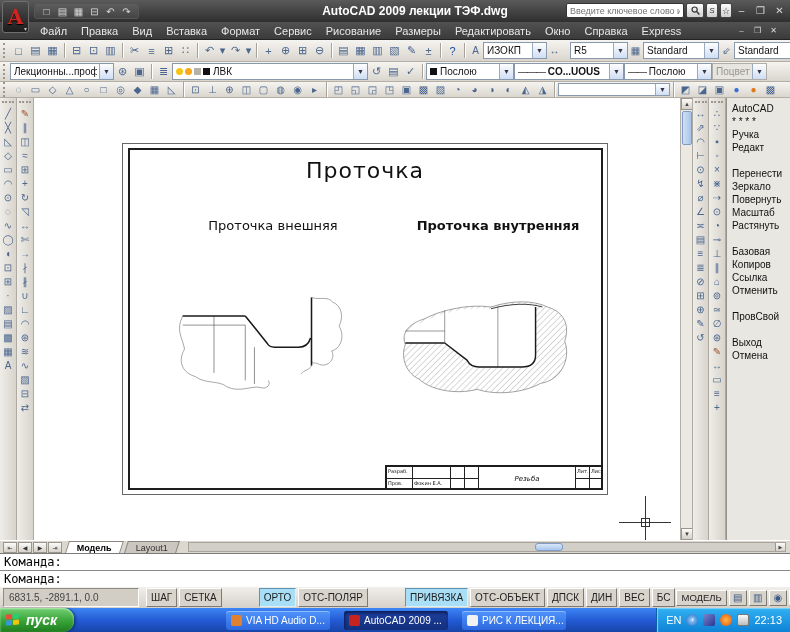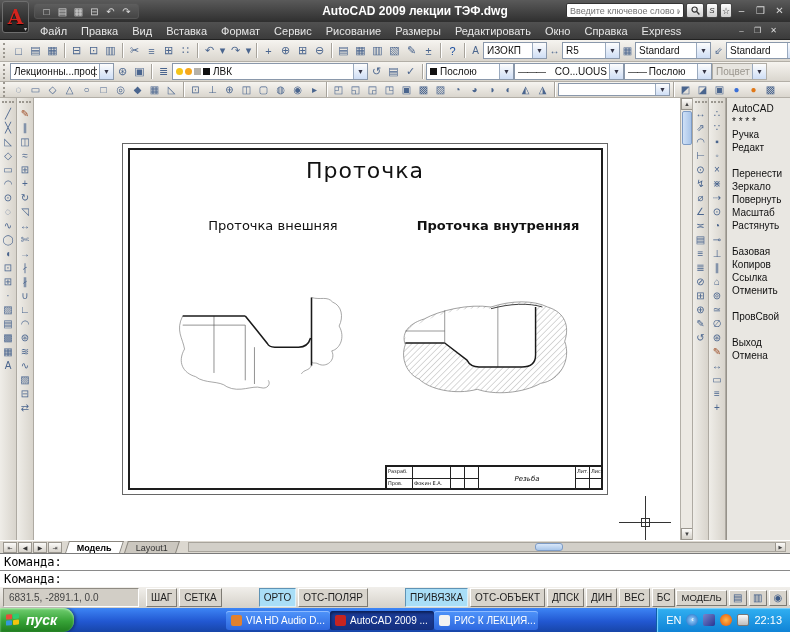--- a/index.html
+++ b/index.html
@@ -107,21 +107,21 @@
   .sright { margin-left:auto; display:flex; align-items:center; gap:2px; }
   .sbtn { height:16px; min-width:18px; display:flex; align-items:center; justify-content:center; border:1px solid; border-color:#fff #7d7a73 #7d7a73 #fff; background:#d8d4cc; color:#3d5a86; font-size:10px; padding:0 2px; }
   .sbtn.txt { color:#1d1d1d; font-size:9.5px; padding:0 4px; }
   .scale-chip { display:flex; align-items:center; gap:2px; }
 
   
   .taskbar { height:24px; background:linear-gradient(#3d85f5,#2258d2 55%,#1745a8); display:flex; align-items:stretch; }
   .start { width:74px; background:linear-gradient(#72cf72,#37a337 55%,#1f7d1f); border-radius:0 11px 11px 0; color:#fff; font-style:italic; font-weight:bold; font-size:14px; display:flex; align-items:center; gap:5px; padding:0 12px 0 6px; box-shadow:inset 0 1px 2px #b4ecb4, 2px 0 3px rgba(0,0,0,.35); flex:none; }
   .flag { width:15px; height:13px; display:grid; grid-template-columns:6px 6px; grid-template-rows:5px 5px; gap:1px; transform:skewY(-5deg); }
   .flag i { border-radius:1px; }
-  .tasks { display:flex; gap:0; margin-left:152px; align-items:center; }
+  .tasks { display:flex; gap:14px; margin-left:152px; align-items:center; }
   .task { width:104px; height:19px; border-radius:3px; background:linear-gradient(#4f94fa,#2e68df); color:#fff; font-size:10px; display:flex; align-items:center; gap:4px; padding:0 5px; box-shadow:inset 0 1px 0 #8cbaff; white-space:nowrap; overflow:hidden; flex:none; }
   .task.active { background:linear-gradient(#1d3f9c,#142f7e); box-shadow:inset 1px 2px 3px #0a1e55; }
   .task-icon { width:11px; height:11px; border-radius:2px; flex:none; }
   .tray { margin-left:auto; background:linear-gradient(#31b0f2,#0f83d6); border-left:1px solid #0d5fa8; box-shadow:inset 1px 1px 1px #7fd4ff; display:flex; align-items:center; gap:5px; padding:0 8px 0 9px; color:#fff; font-size:11px; }
   .tray .ti { width:12px; height:12px; border-radius:2px; display:inline-block; }
 </style>
 </head>
 <body>
 
 <div class="titlebar">
@@ -213,21 +213,21 @@
       <span class="vsep"></span>
       <span class="tbi" style="color: rgb(28, 79, 160);">?</span>
     </span>
   <span class="vsep"></span>
   <span class="stylico">A</span>
   <span class="dd" style="width:64px;">
     <span class="ddv">ИЗОКП</span>
     <span class="dda">▼</span>
   </span>
   <span class="stylico">↔</span>
-  <span class="dd" style="width:58px;">
+  <span class="dd" style="width:58px;margin-left:8px;">
     <span class="ddv">R5</span>
     <span class="dda">▼</span>
   </span>
   <span class="stylico">▦</span>
   <span class="dd" style="width:76px;">
     <span class="ddv">Standard</span>
     <span class="dda">▼</span>
   </span>
   <span class="stylico">⇙</span>
   <span class="dd" style="width:76px;">
@@ -268,21 +268,21 @@
   <span class="vsep"></span>
   <span class="dd" style="width:88px;">
     <span class="lmini">
         <i class="sq" style="background:#111;"></i>
       </span>
     <span class="ddv">Послою</span>
     <span class="dda">▼</span>
   </span>
   <span class="dd" style="width:110px;">
     <span style="letter-spacing:-1px;color:#333;">———</span>&nbsp;
-    <span class="ddv" style="text-align:right;">CO...UOUS</span>
+    <span class="ddv" style="font-weight:bold;">CO...UOUS</span>
     <span class="dda">▼</span>
   </span>
   <span class="dd" style="width:88px;">
     <span style="letter-spacing:-1px;color:#333;">——</span>&nbsp;
     <span class="ddv">Послою</span>
     <span class="dda">▼</span>
   </span>
   <span class="dd dis" style="width:55px;">
     <span class="ddv">Поцвету</span>
     <span class="dda">▼</span>

